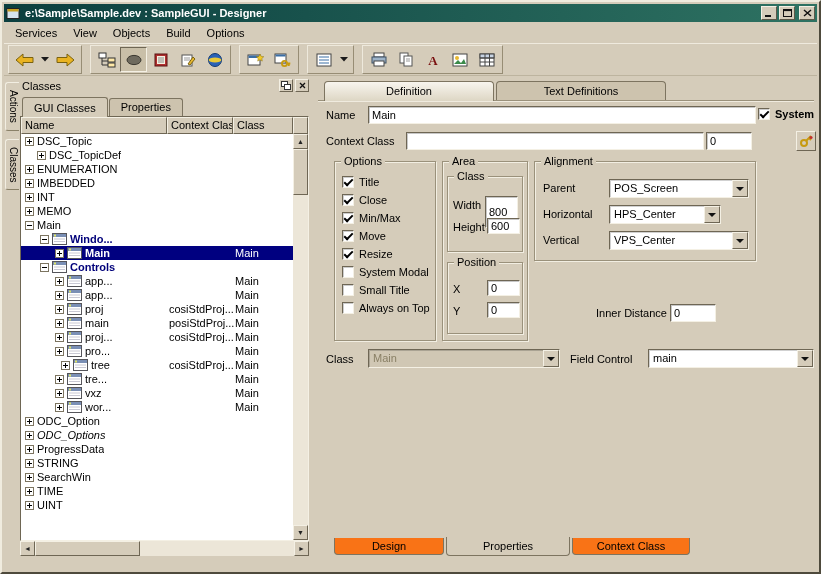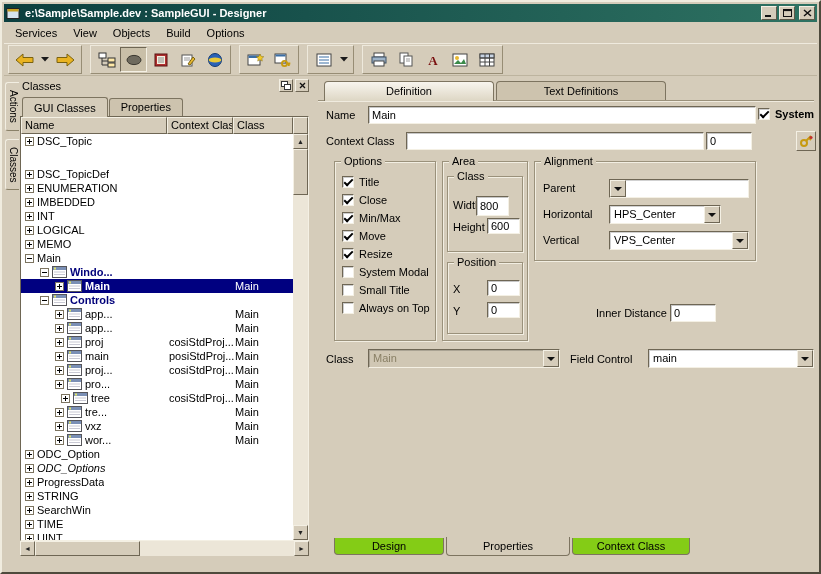--- a/index.html
+++ b/index.html
@@ -168,21 +168,21 @@
   .cb-list { padding: 14px 0 0 7px; display: flex; flex-direction: column; gap: 6px; }
 
   .iconbtn {
     position: absolute; width: 20px; height: 20px; background: #d5ccba;
     border: 1px solid; border-color: #f4f0e4 #6e6654 #6e6654 #f4f0e4;
     display: flex; align-items: center; justify-content: center;
   }
 
   .rp-bottom { height: 20px; flex: none; display: flex; padding-left: 16px; position: relative; }
   .btab {
-    text-align: center; background: #84cc16; margin-right: 2px; padding-top: 2px; height: 17px;
+    text-align: center; background: #f97316; margin-right: 2px; padding-top: 2px; height: 17px;
     border: 1px solid #7d7460; border-top: none; border-radius: 0 0 4px 4px;
   }
   .btab.b1 { width: 110px; } .btab.b2 { width: 124px; } .btab.b3 { width: 118px; }
   .btab.active { background: #d5ccba; height: 19px; margin-top: -1px; padding-top: 3px; position: relative; z-index: 2; }
 </style>
 </head>
 <body>
 
 <div class="window">
 
@@ -374,21 +374,21 @@
           <span class="gh-cell c4"></span>
         </div>
         <div class="tree">
             <div class="trow" style="padding-left: 4px;">
               <span class="exp">
                 <i class="h"></i>
                 <i class="v"></i>
               </span>
               <span class="tname">DSC_Topic</span>
             </div>
-            <div class="trow" style="padding-left: 4px; margin-top: 19px;">
+            <div class="trow" style="padding-left: 16px;">
               <span class="exp">
                 <i class="h"></i>
                 <i class="v"></i>
               </span>
               <span class="tname">DSC_TopicDef</span>
             </div>
             <div class="trow" style="padding-left: 4px;">
               <span class="exp">
                 <i class="h"></i>
                 <i class="v"></i>
@@ -401,27 +401,20 @@
                 <i class="v"></i>
               </span>
               <span class="tname">IMBEDDED</span>
             </div>
             <div class="trow" style="padding-left: 4px;">
               <span class="exp">
                 <i class="h"></i>
                 <i class="v"></i>
               </span>
               <span class="tname">INT</span>
-            </div>
-            <div class="trow" style="padding-left: 4px;">
-              <span class="exp">
-                <i class="h"></i>
-                <i class="v"></i>
-              </span>
-              <span class="tname">LOGICAL</span>
             </div>
             <div class="trow" style="padding-left: 4px;">
               <span class="exp">
                 <i class="h"></i>
                 <i class="v"></i>
               </span>
               <span class="tname">MEMO</span>
             </div>
             <div class="trow" style="padding-left: 4px;">
               <span class="exp">
@@ -765,37 +758,38 @@
                 <span class="cbl">Always on Top</span>
               </label>
             </div>
         </div>
 
         <div class="group" style="left:124px;top:60px;width:86px;height:180px">
           <span class="legend">Area</span>
           <div class="group" style="left:4px;top:14px;width:76px;height:76px">
             <span class="legend">Class</span>
             <span class="lbl" style="left:5px;top:22px">Width</span>
-            <input class="field" style="left: 28px; top: 19px; width: 33px; height: 20px;" value="800">
+            <input class="field" style="left: 37px; top: 19px; width: 33px; height: 32px;" value="800">
             <span class="lbl" style="left:5px;top:44px">Height</span>
             <input class="field" style="left: 39px; top: 41px; width: 33px; height: 16px;" value="600">
           </div>
           <div class="group" style="left:4px;top:100px;width:76px;height:72px">
             <span class="legend">Position</span>
             <span class="lbl" style="left:5px;top:20px">X</span>
             <input class="field" style="left: 39px; top: 17px; width: 33px; height: 16px;" value="0">
             <span class="lbl" style="left:5px;top:42px">Y</span>
             <input class="field" style="left: 39px; top: 39px; width: 33px; height: 16px;" value="0">
           </div>
         </div>
 
         <div class="group" style="left:216px;top:60px;width:222px;height:100px">
           <span class="legend">Alignment</span>
           <span class="lbl" style="left:8px;top:20px">Parent</span>
           <div class="combo" style="left:74px;top:17px;width:140px">
+            <span class="val">POS_Screen</span>
             <span class="cbtn"></span>
           </div>
           <span class="lbl" style="left:8px;top:46px">Horizontal</span>
           <div class="combo" style="left:74px;top:43px;width:112px">
             <span class="val">HPS_Center</span>
             <span class="cbtn"></span>
           </div>
           <span class="lbl" style="left:8px;top:72px">Vertical</span>
           <div class="combo" style="left:74px;top:69px;width:140px">
             <span class="val">VPS_Center</span>

